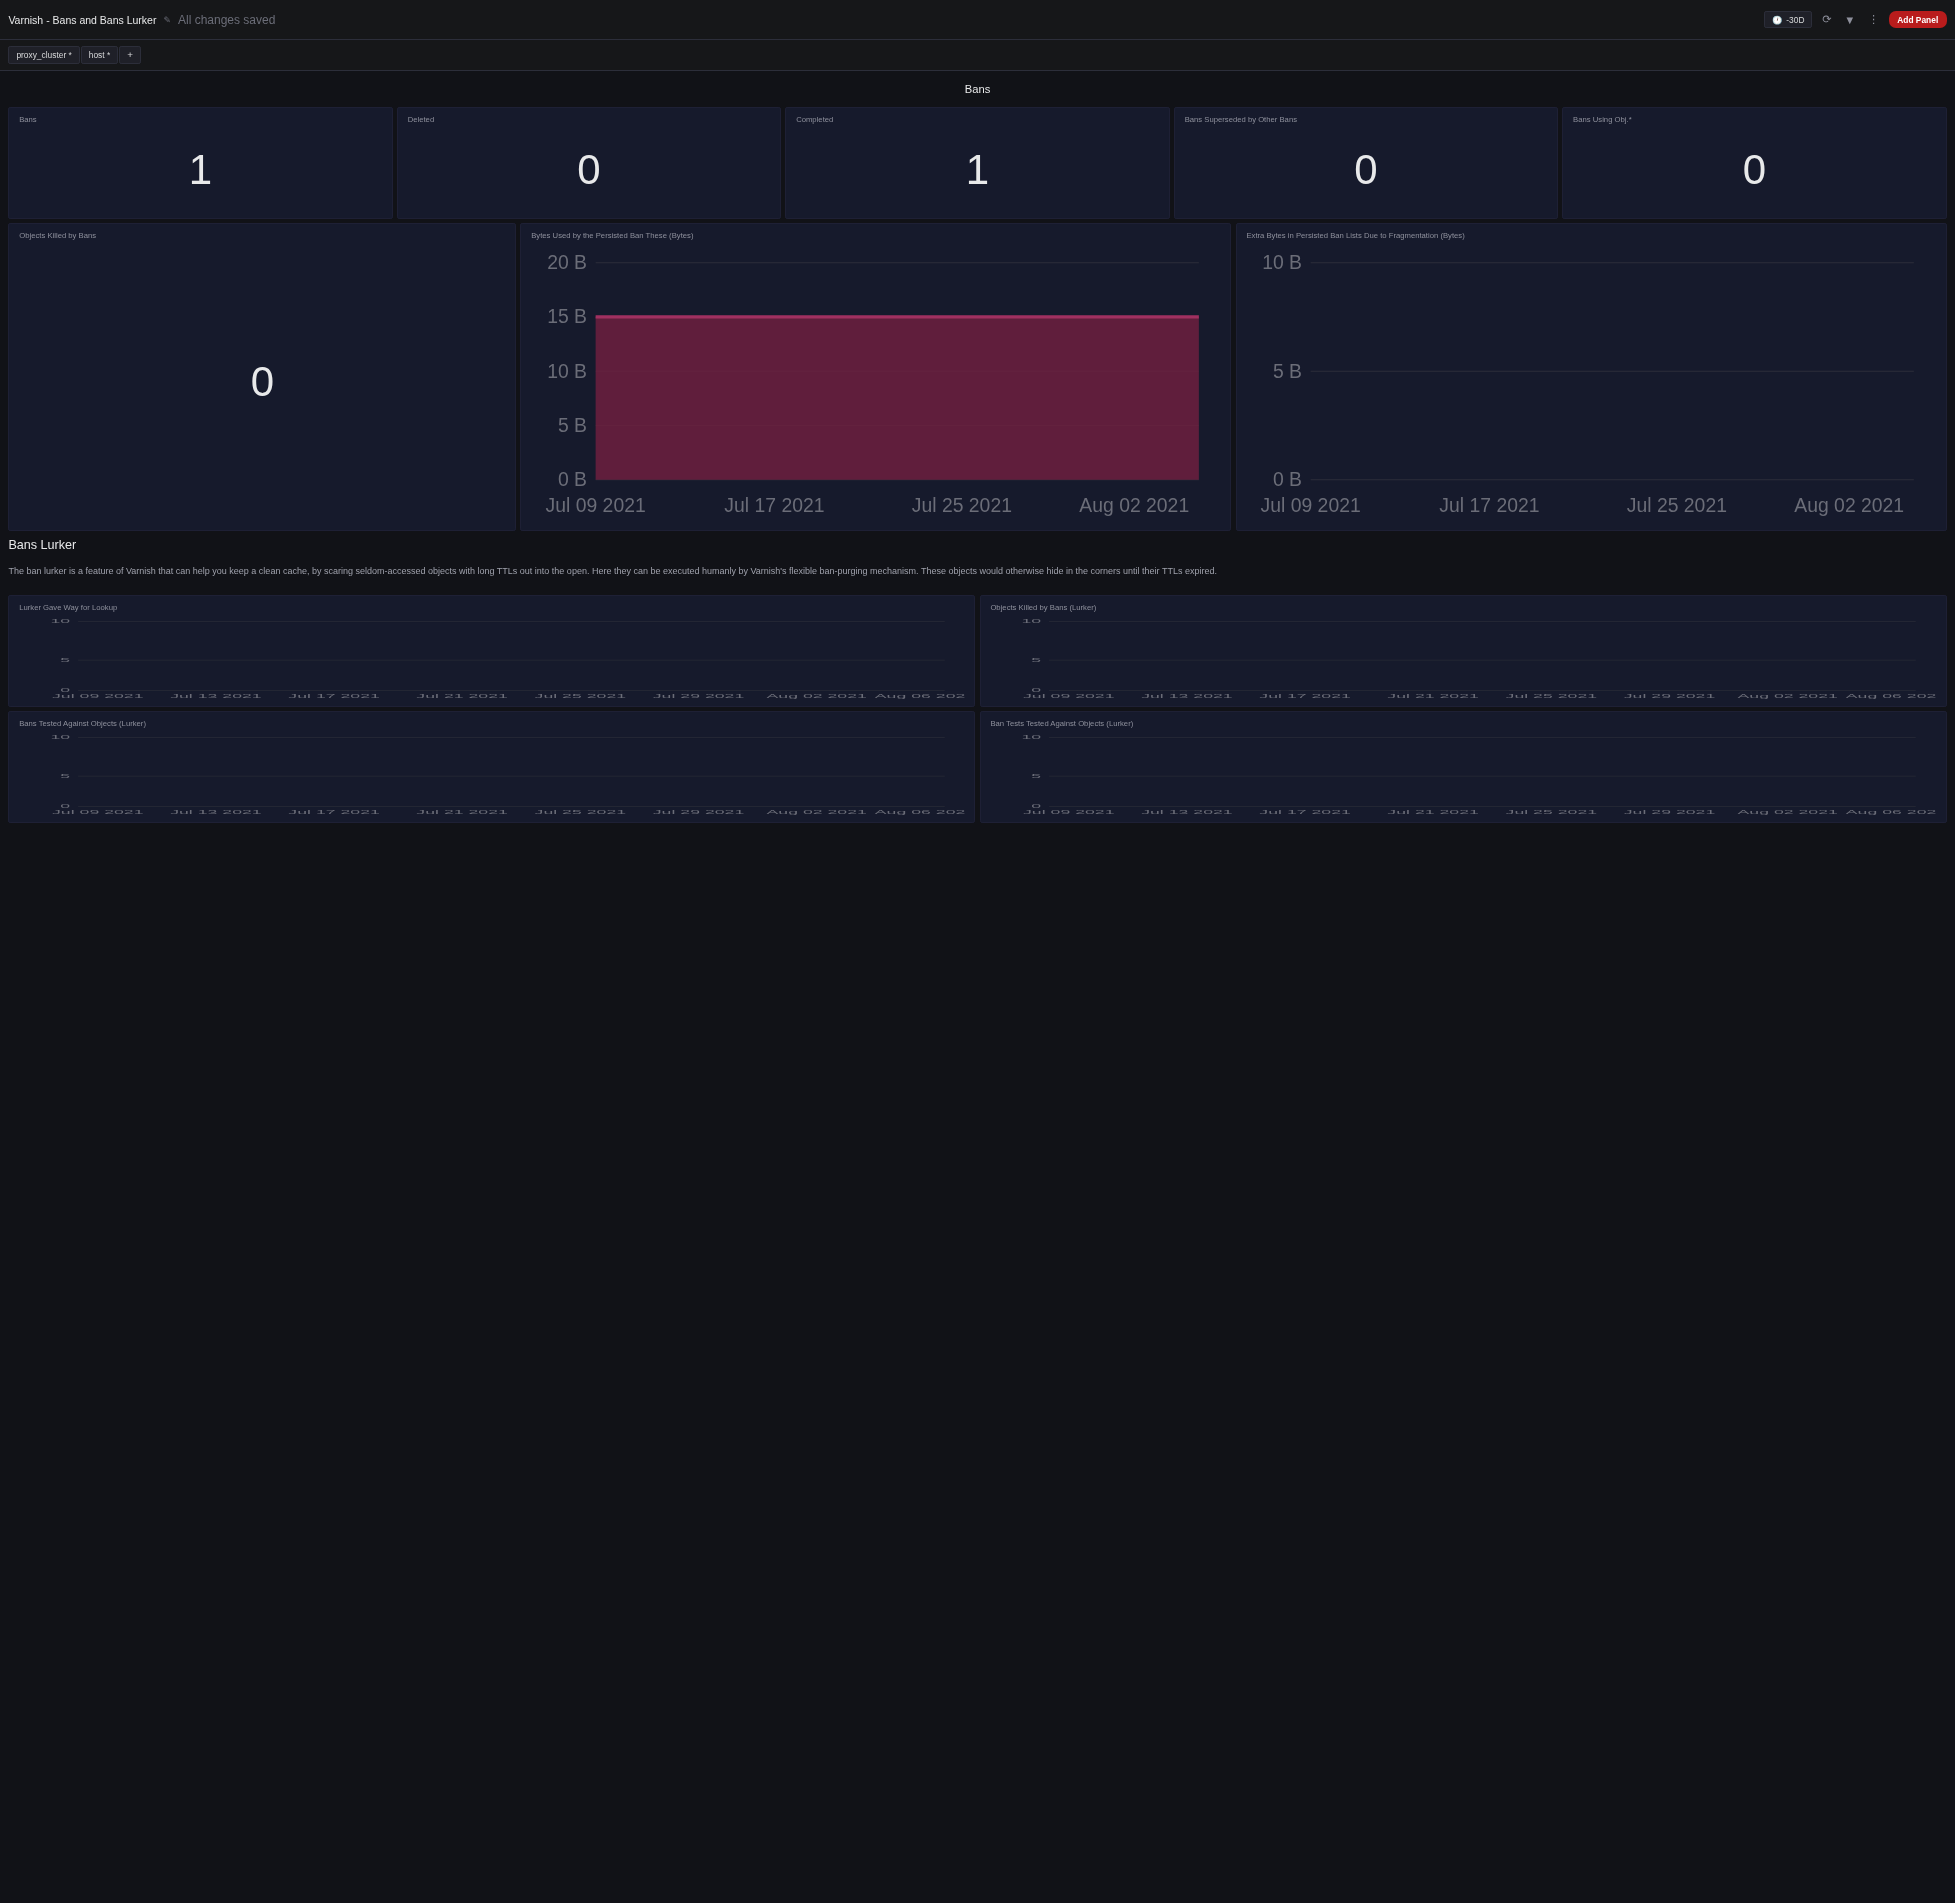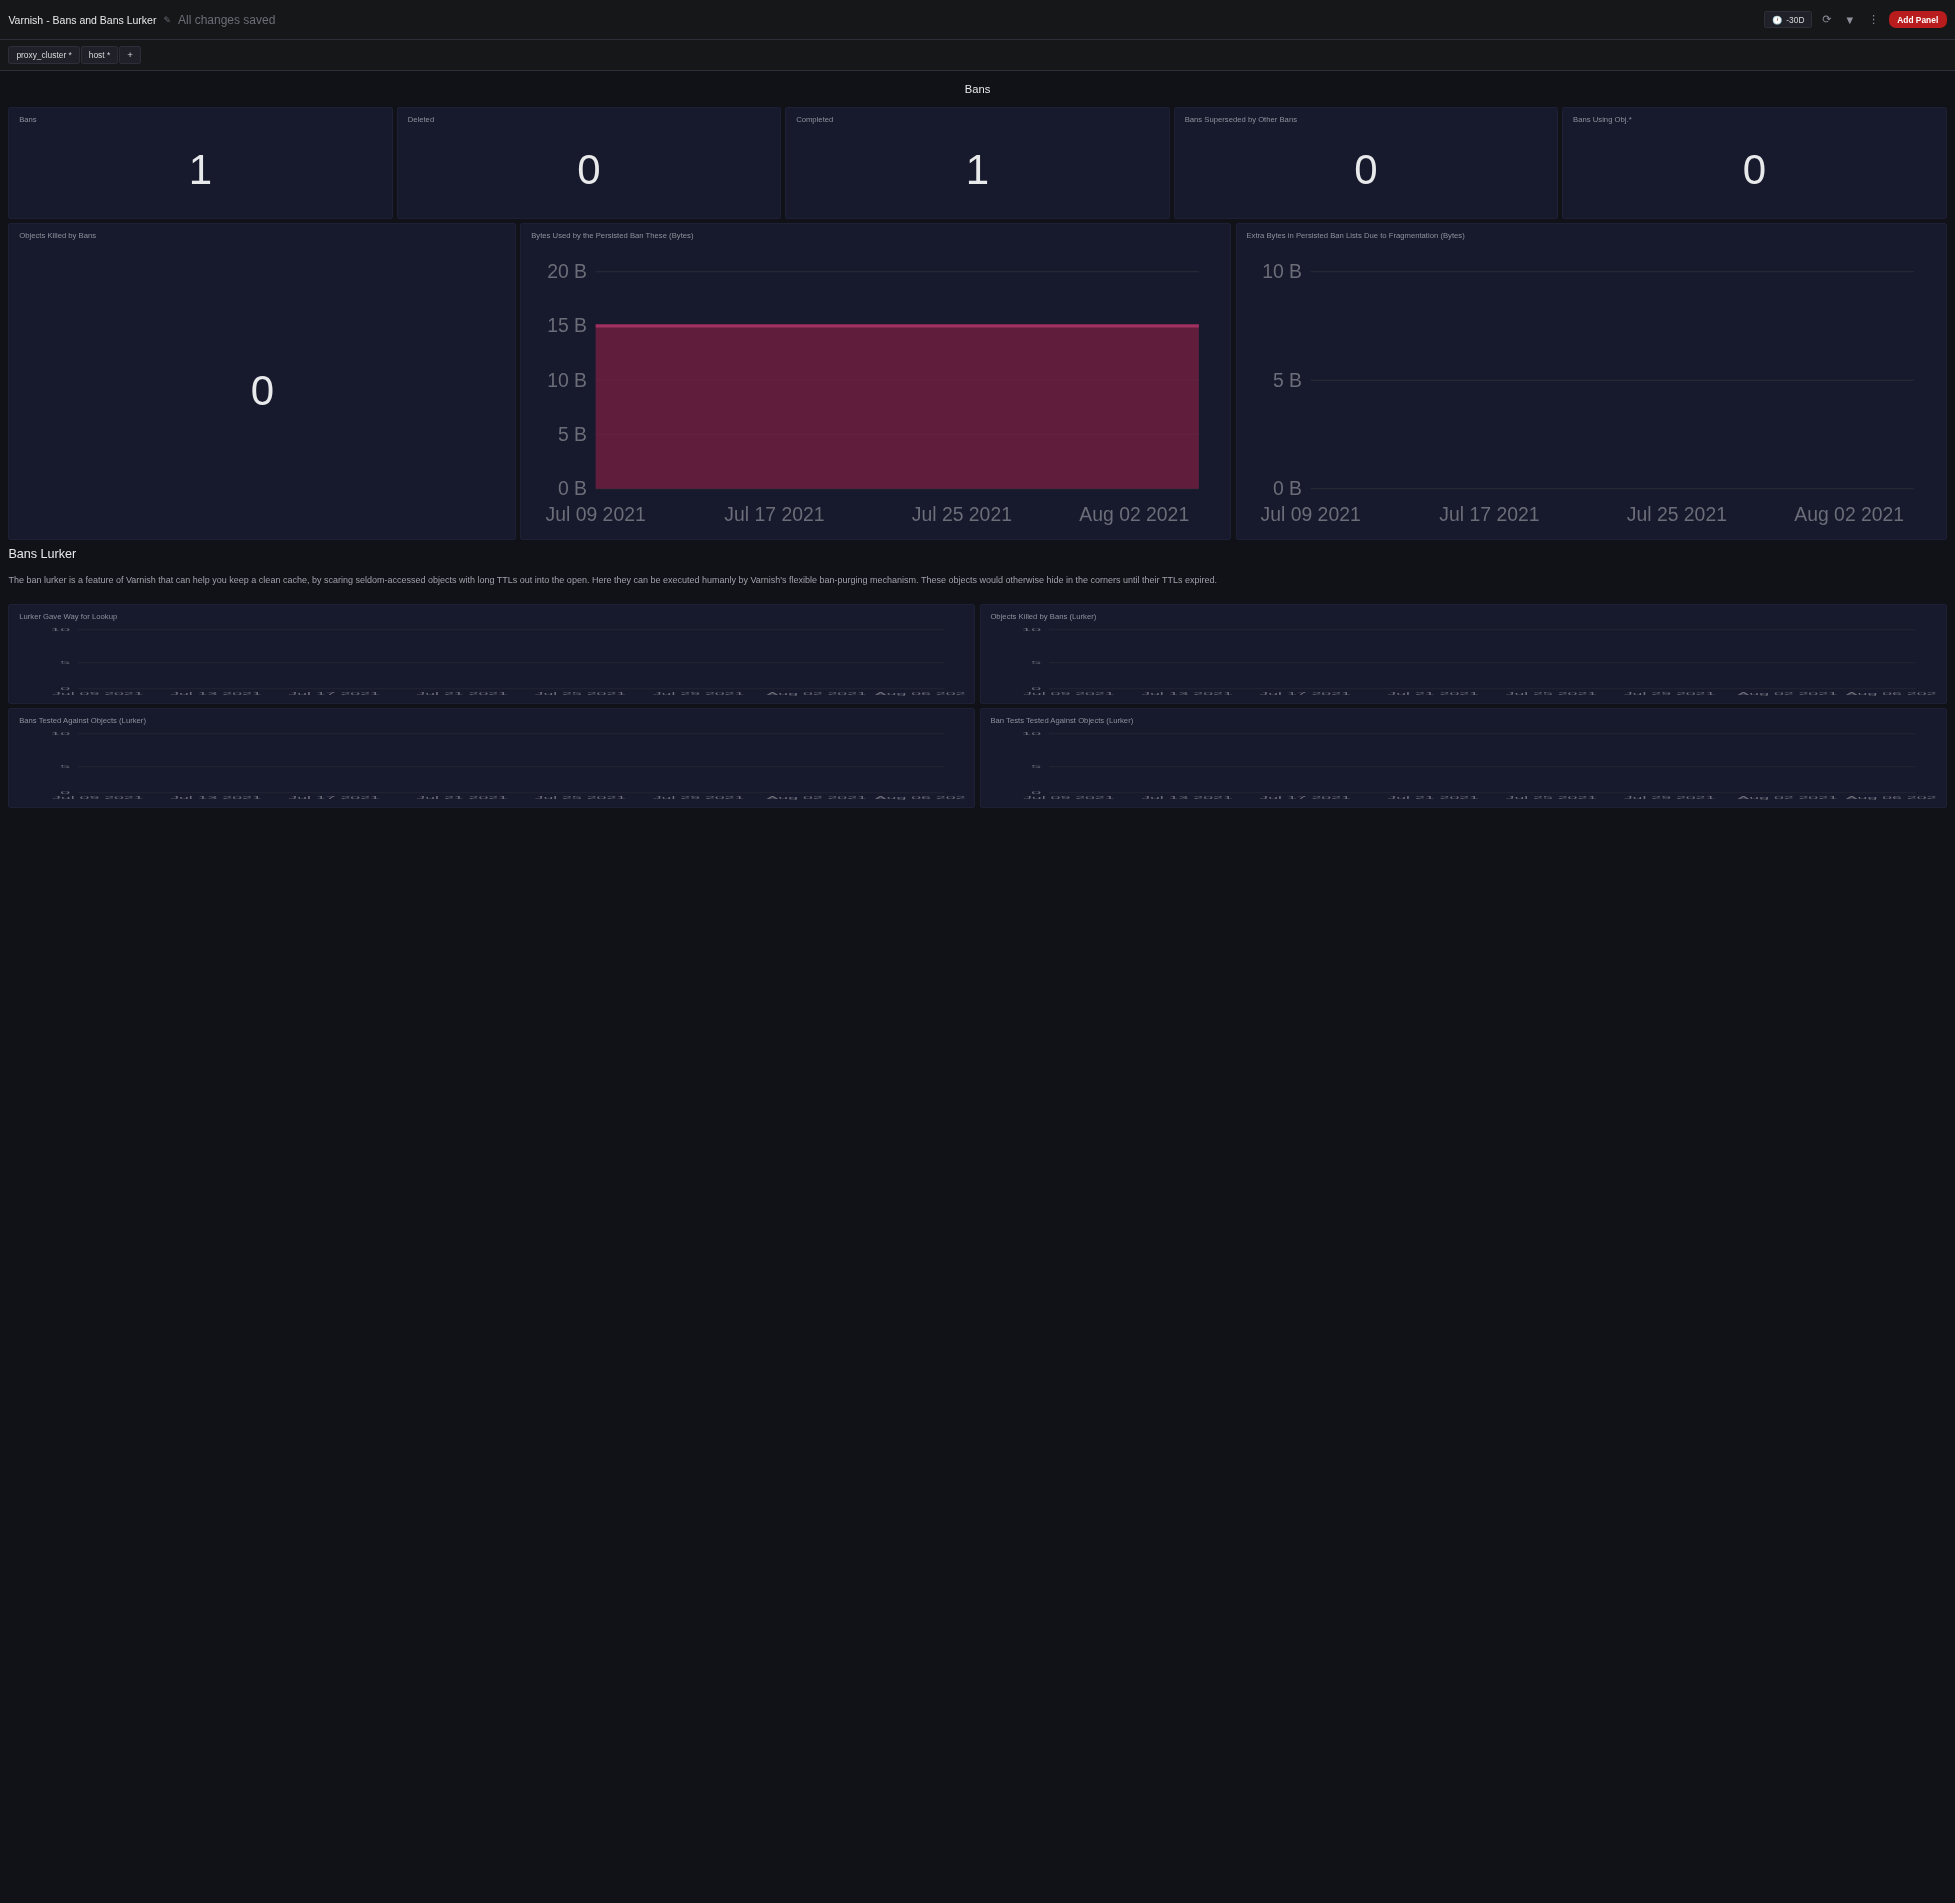--- a/index.html
+++ b/index.html
@@ -159,21 +159,21 @@
       border: 0.7px solid #1e2035;
       border-radius: 2.1px;
       padding: 7px 9.8px;
       min-height: 119px;
       display: flex;
       flex-direction: column;
     }
     .chart-panel-title {
       font-size: 7.7px;
       color: #8e909c;
-      margin-bottom: 10px;
+      margin-bottom: 1px;
     }
     .chart-value-large {
       font-size: 42px;
       font-weight: 300;
       color: #e8e9ea;
       display: flex;
       align-items: center;
       justify-content: center;
       flex: 1;
     }
@@ -210,21 +210,21 @@
       display: grid;
       grid-template-columns: 1fr 1fr;
       gap: 4.2px;
       margin-bottom: 4.2px;
     }
     .line-chart-panel {
       background: #161a2c;
       border: 0.7px solid #1e2035;
       border-radius: 2.1px;
       padding: 7px 9.8px;
-      height: 100px;
+      height: 112px;
       display: flex;
       flex-direction: column;
     }
     .line-chart-panel-title {
       font-size: 7.7px;
       color: #8e909c;
       margin-bottom: 4.2px;
     }
     .line-chart-svg {
       flex: 1;

